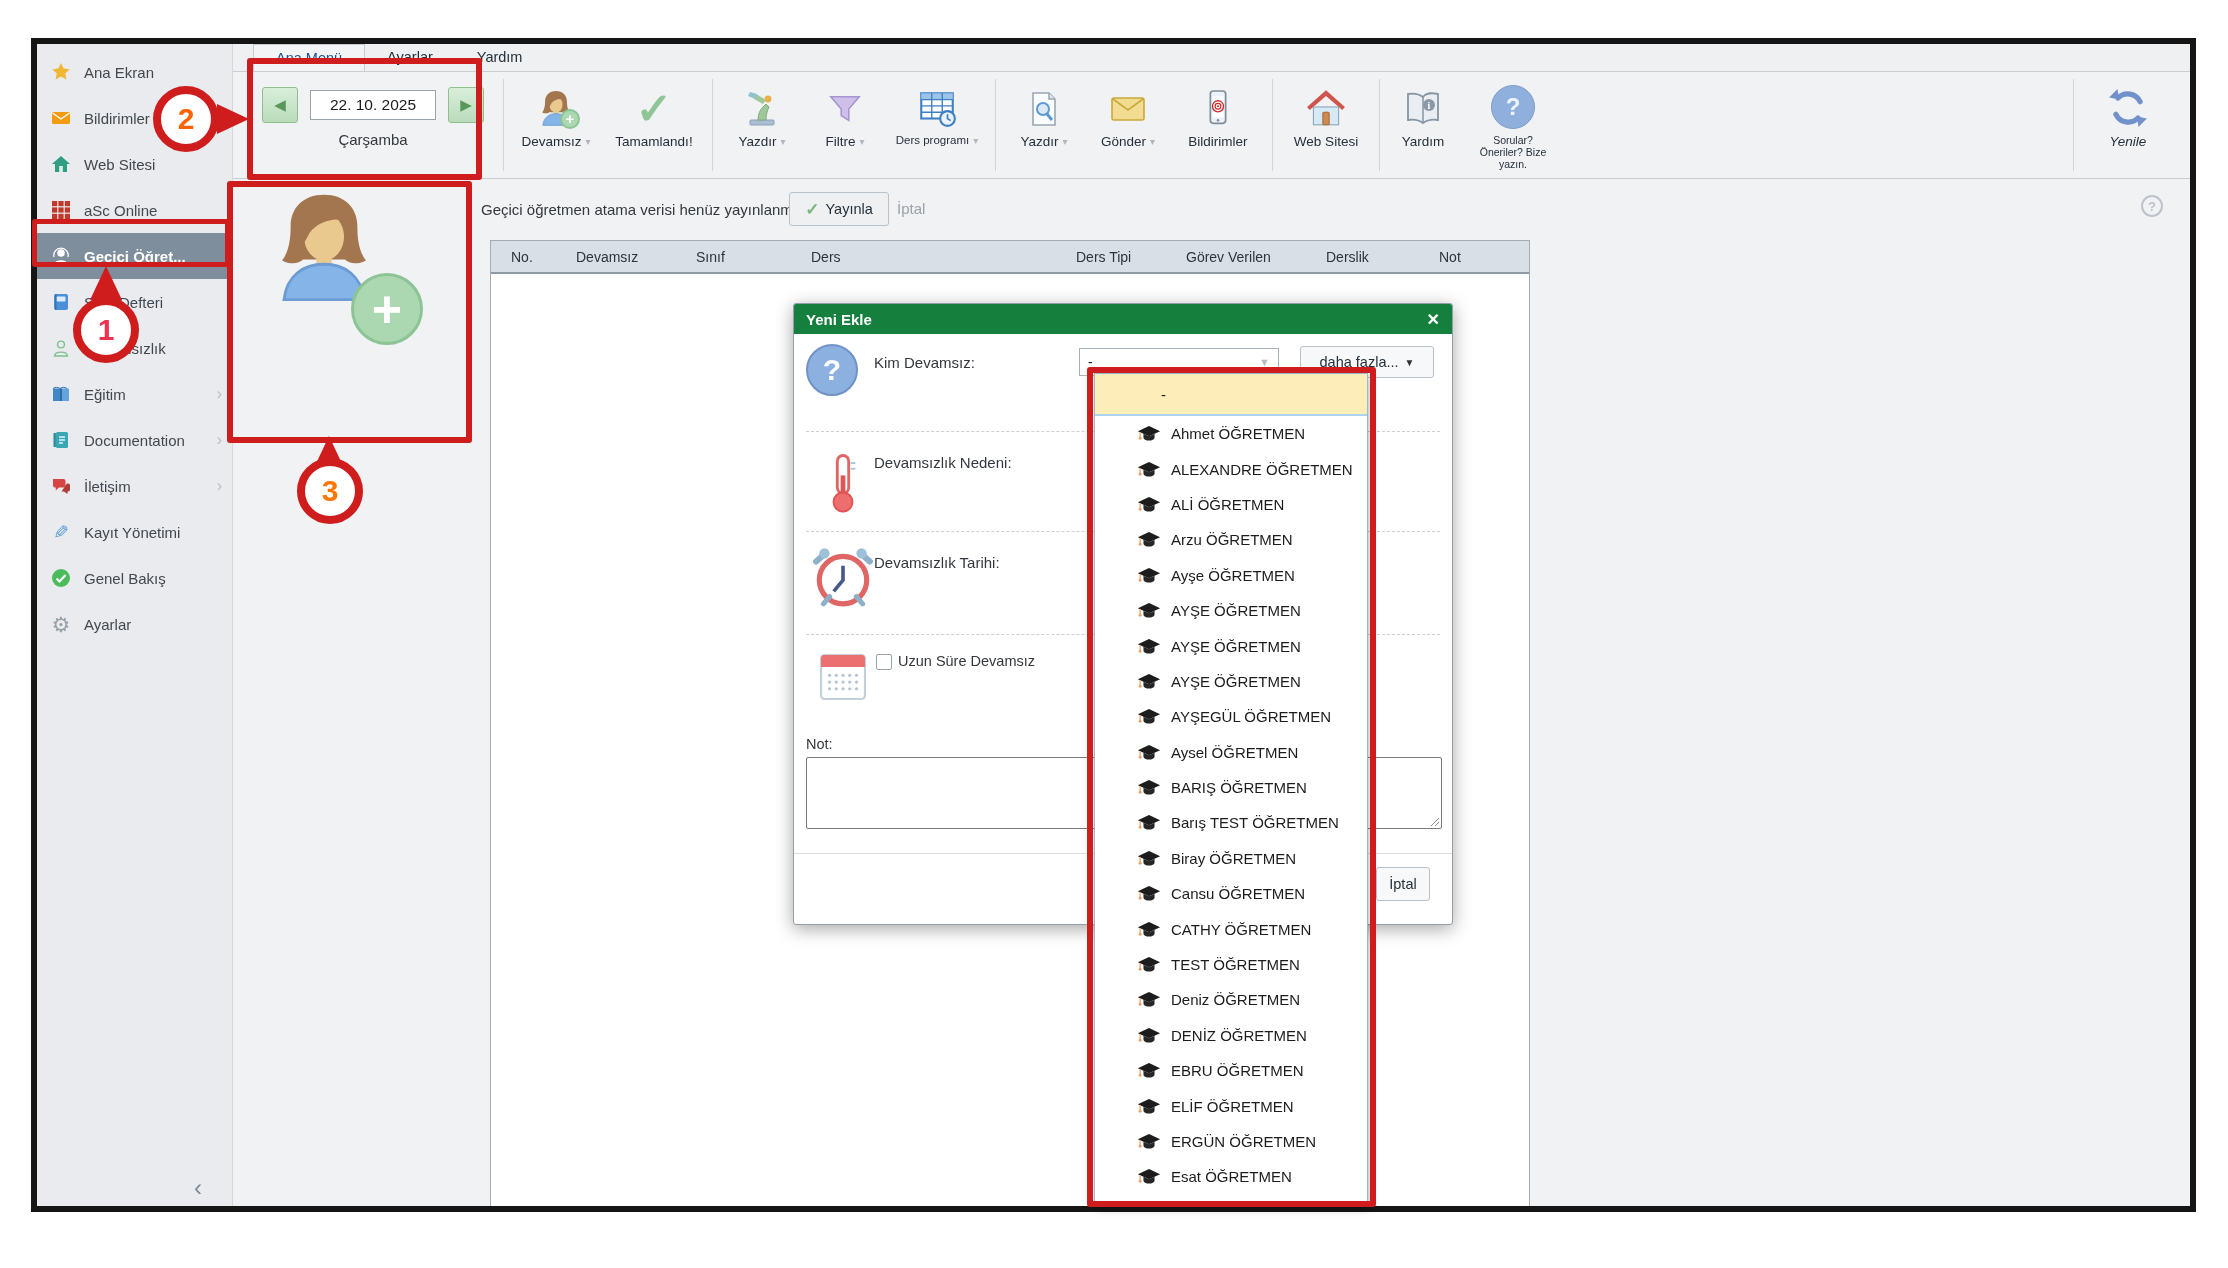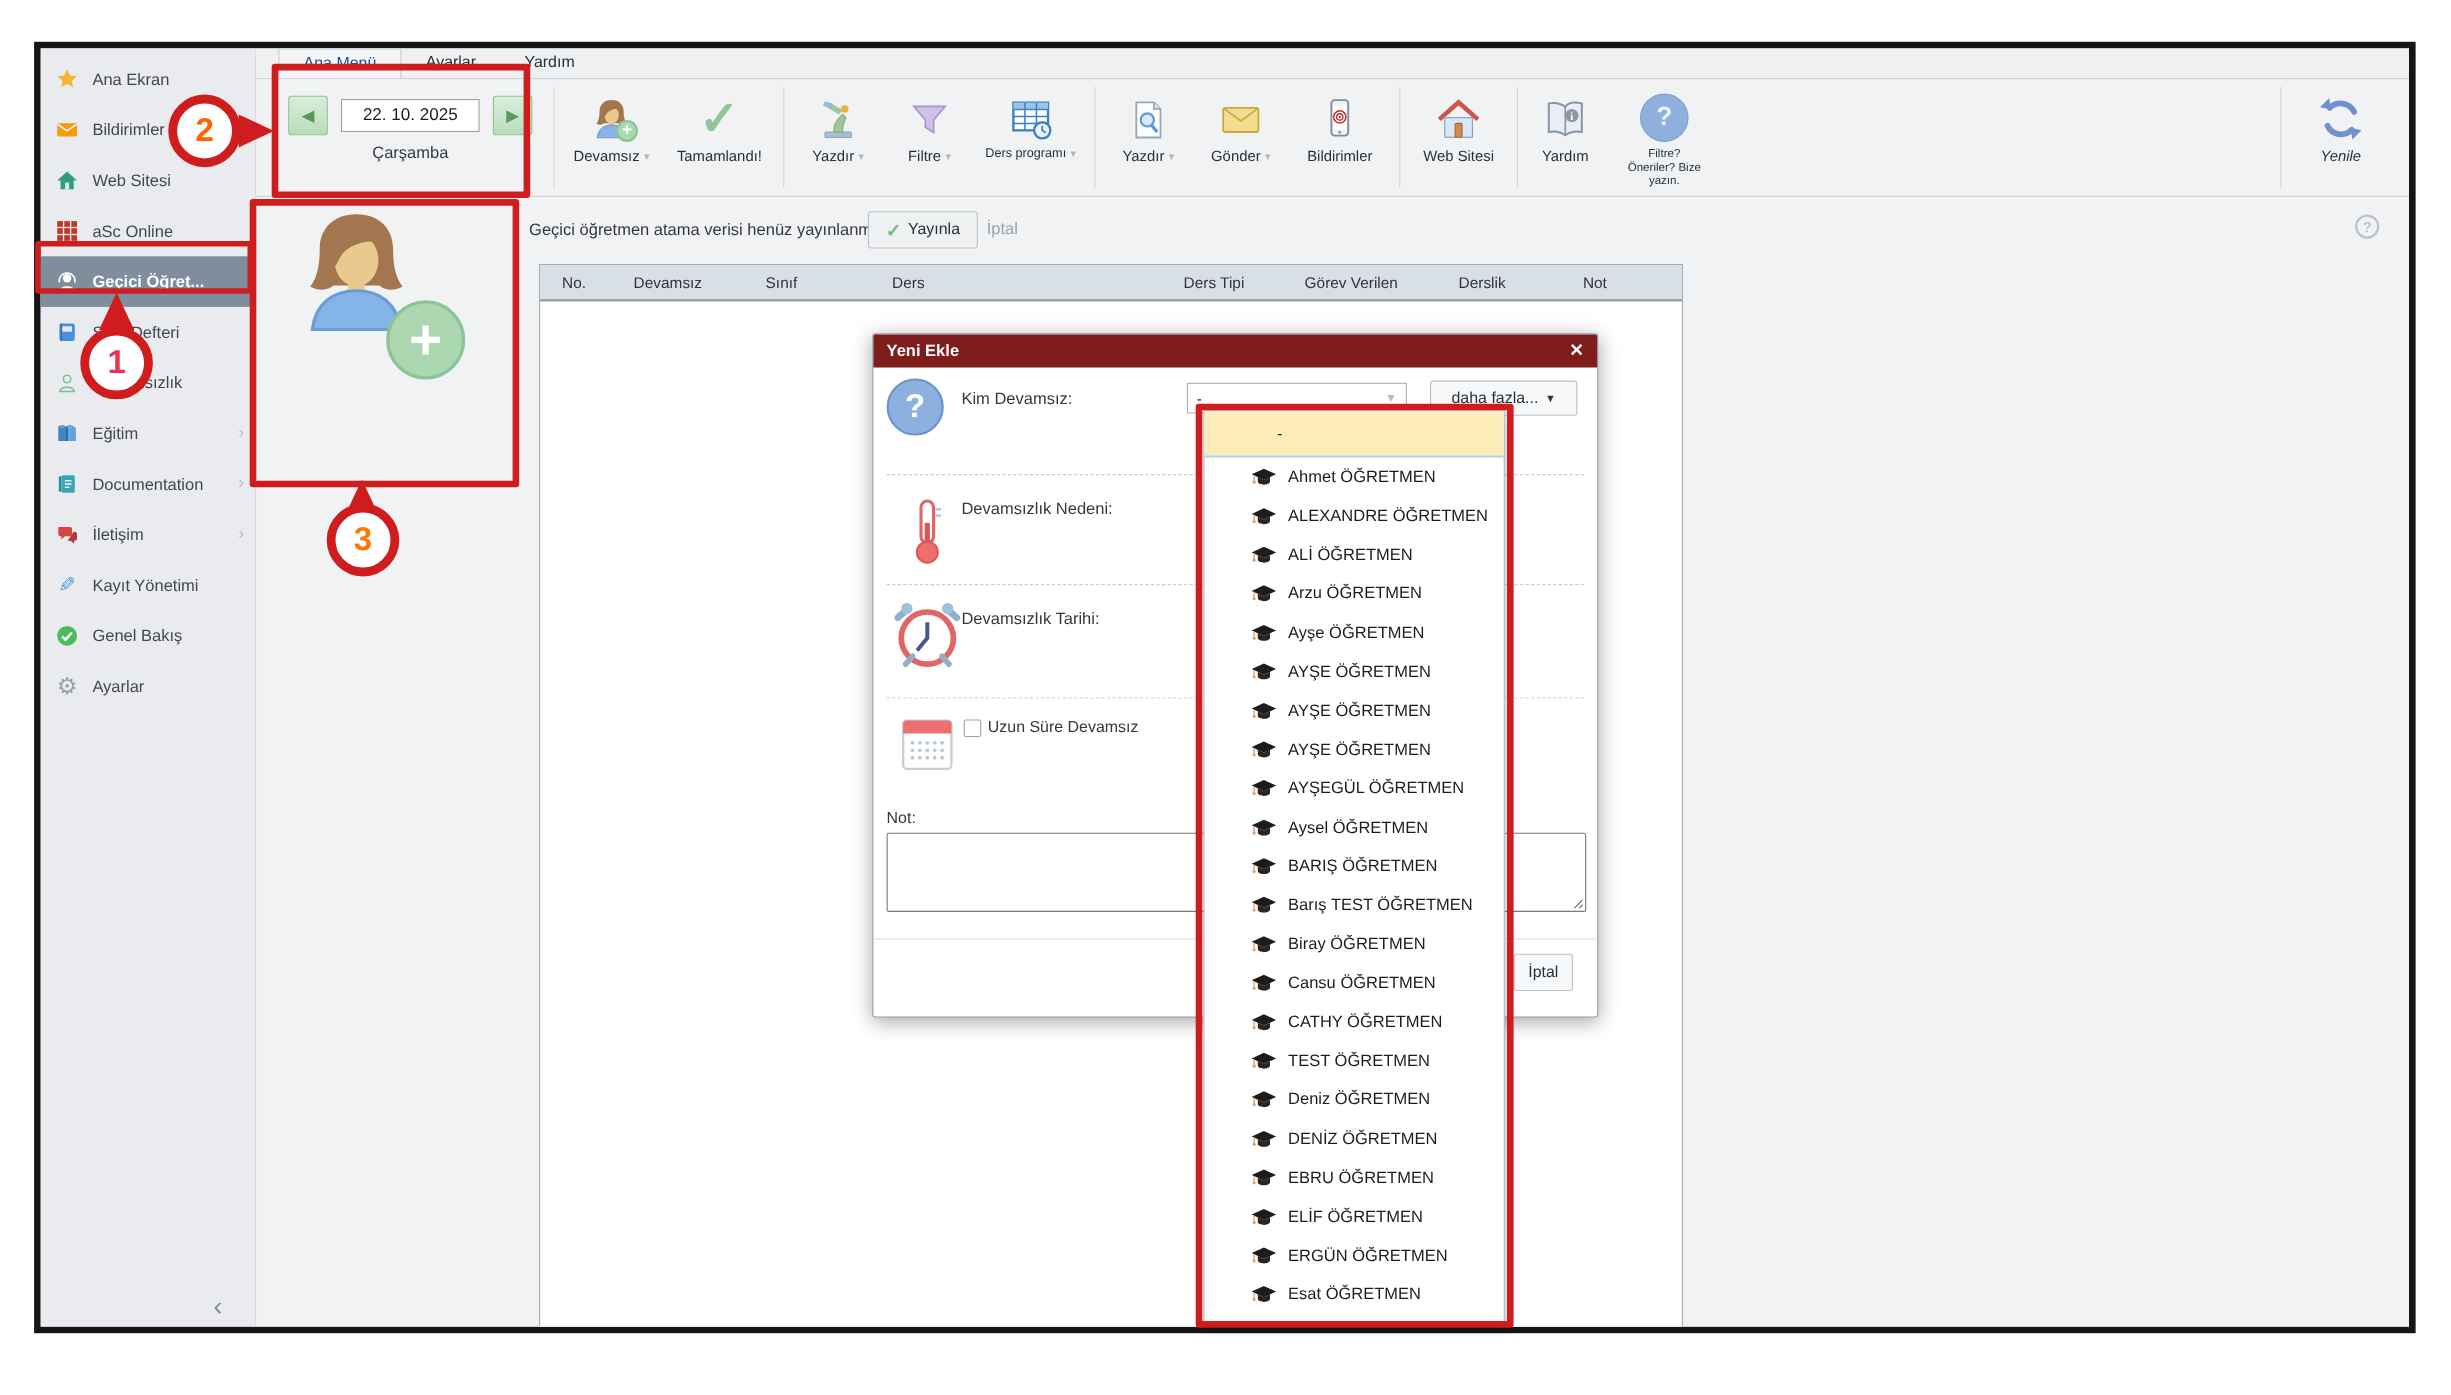--- a/index.html
+++ b/index.html
@@ -76,21 +76,21 @@
   .thead { position:relative; height:33px; background:#d9e0e5; border-bottom:2px solid #8f9aa2; }
   .thead span { position:absolute; top:8px; font-size:14px; color:#2e343a; }
   .thead span:nth-of-type(1){ left:20px; }  .thead span:nth-of-type(2){ left:85px; }
   .thead span:nth-of-type(3){ left:205px; } .thead span:nth-of-type(4){ left:320px; }
   .thead span:nth-of-type(5){ left:585px; } .thead span:nth-of-type(6){ left:695px; }
   .thead span:nth-of-type(7){ left:835px; } .thead span:nth-of-type(8){ left:948px; }
 
   
   .modal { position:absolute; left:793px; top:303px; width:660px; height:622px; background:#ffffff;
            border:1px solid #8fa0ab; border-radius:3px; box-shadow:0 4px 18px rgba(0,0,0,.35); z-index:20; }
-  .modal-head { height:30px; background:#7f1d1d; border-radius:2px 2px 0 0; display:flex; align-items:center; }
+  .modal-head { height:30px; background:#15803d; border-radius:2px 2px 0 0; display:flex; align-items:center; }
   .modal-title { color:#ffffff; font-weight:bold; font-size:15px; margin-left:12px; flex:1; }
   .modal-close { color:#ffffff; font-weight:bold; font-size:16px; margin-right:12px; cursor:pointer; }
   .q-circle { position:absolute; left:12px; top:40px; width:52px; height:52px; border-radius:50%;
               background:#8cb0e0; border:2px solid #6f93c6; color:#ffffff; font-size:30px; font-weight:bold;
               display:flex; align-items:center; justify-content:center; }
   .m-label { position:absolute; font-size:15px; color:#33383e; }
   .m-select { position:absolute; left:285px; top:44px; width:200px; height:28px; background:#fff;
               border:1px solid #a8b2ba; display:flex; align-items:center; font-size:14px; color:#1c1c1c;
               padding:0 8px; cursor:pointer; }
   .m-select .caret { margin-left:auto; color:#b5bdc4; font-size:11px; }
@@ -441,21 +441,21 @@
           </div>
         <div class="tlabel">
             <span>Yardım</span>
           </div>
       </div>
       <div class="tbtn" style="width:106px;">
         <div class="ticon">
             <div class="qcircle-toolbar">?</div>
           </div>
         <div class="tlabel tiny">
-          <span style="display:block;">Filtre?</span>
+          <span style="display:block;">Sorular?</span>
           <span style="display:block;">Öneriler? Bize</span>
           <span style="display:block;">yazın.</span>
         </div>
       </div>
 
       <div class="flexspace"></div>
       <div class="tsep"></div>
       <div class="tbtn" style="width:96px;margin-right:14px;font-style:italic;">
         <div class="ticon">
             <svg width="42" height="42" viewBox="0 0 40 40" fill="none">

